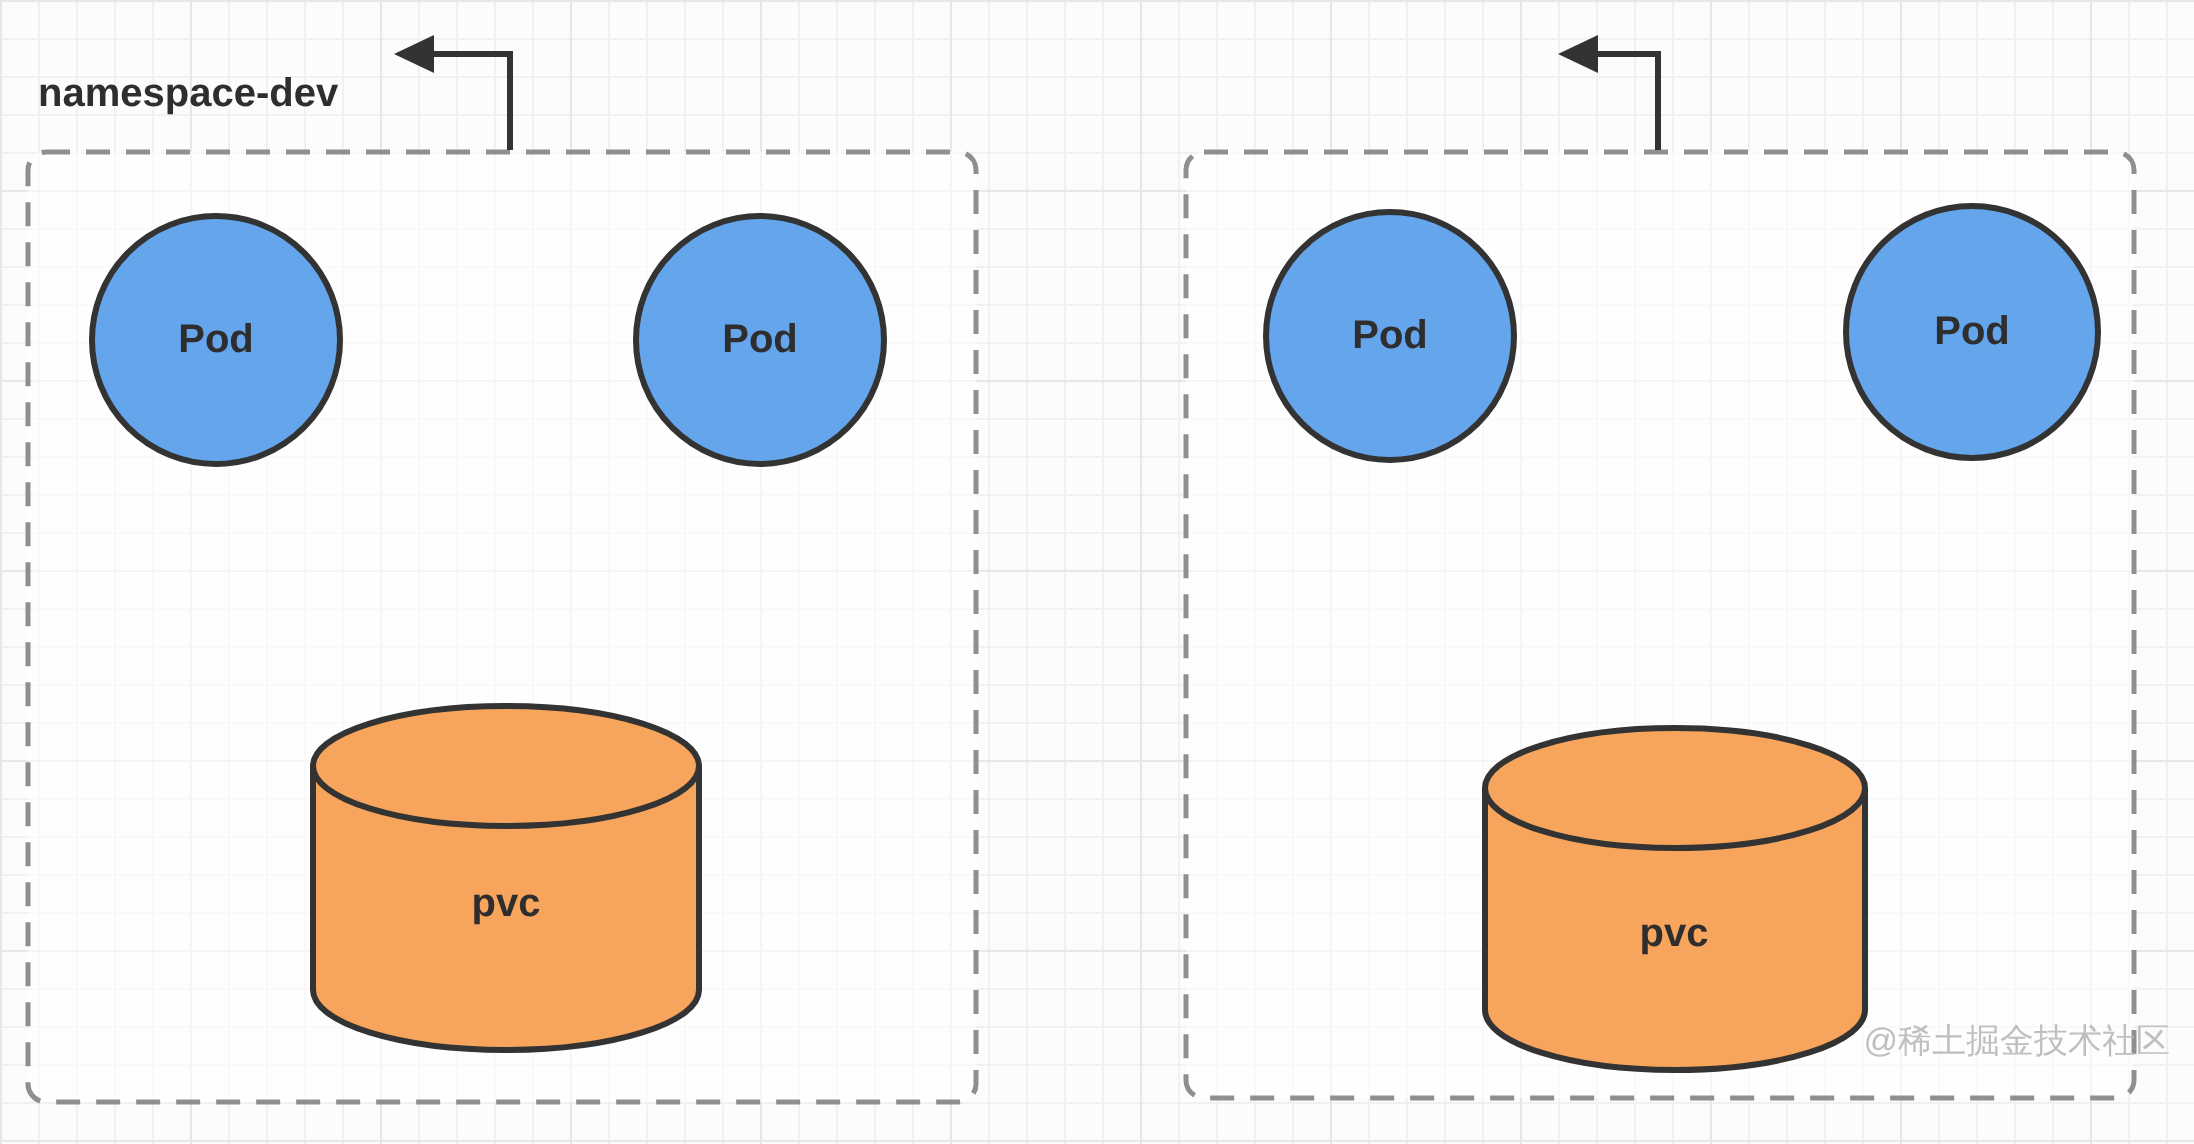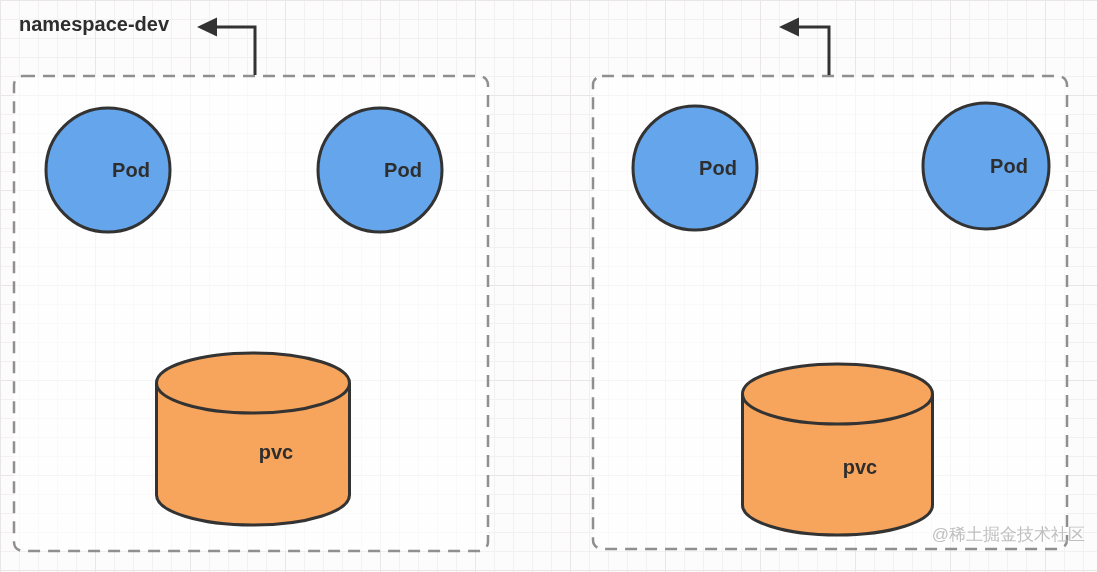--- a/index.html
+++ b/index.html
@@ -62,32 +62,32 @@
   }
   .label {
     position: absolute;
     color: #2e2e2e;
     font-weight: bold;
     white-space: nowrap;
   }
   .ns-label {
     font-size: 20px;
     line-height: 24px;
+    margin-top: 23px;
   }
   .shape-label {
     font-size: 20px;
     line-height: 24px;
     width: 124px;
     text-align: center;
-    margin-left: 23px;
   }
   .watermark {
     position: absolute;
     left: 905px;
-    top: 523px;
+    top: 509px;
     width: 180px;
     font-size: 17px;
     line-height: 24px;
     color: #bfbfbf;
     text-align: right;
     white-space: nowrap;
     font-weight: normal;
   }
 </style>
 </head>

